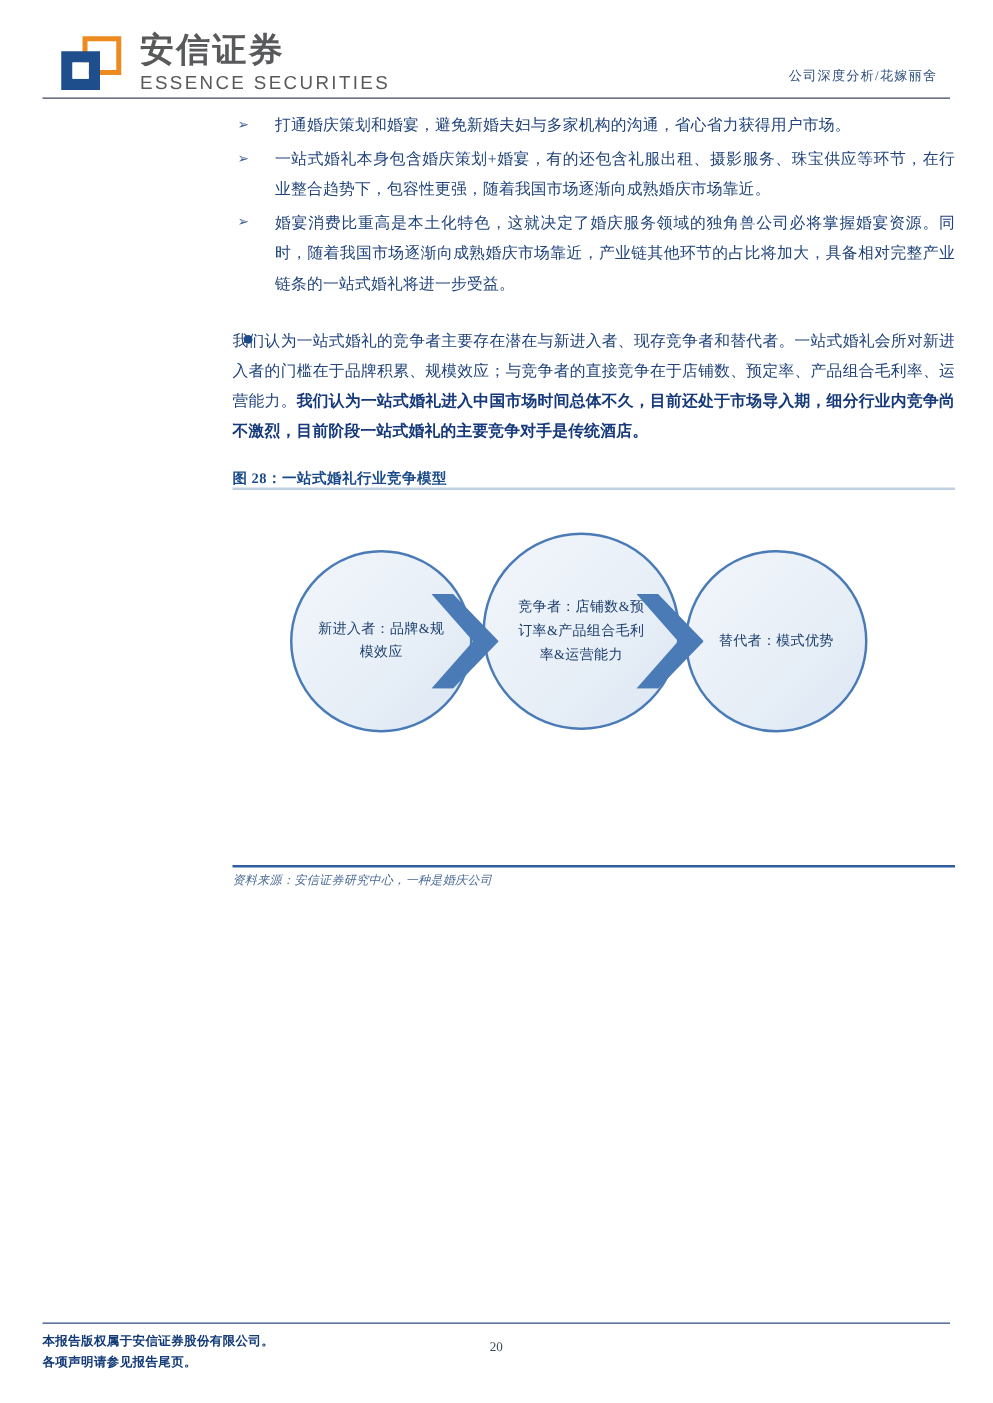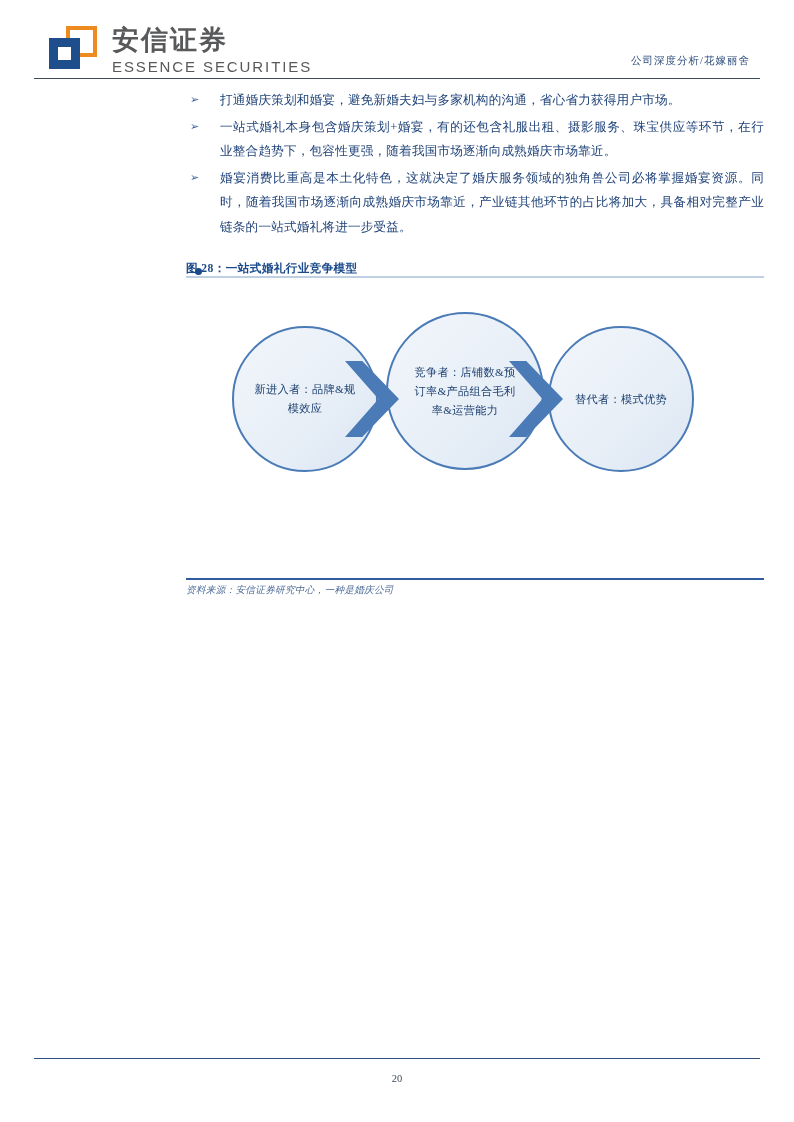--- a/index.html
+++ b/index.html
@@ -28,21 +28,21 @@
     left: 0;
     top: 0;
     width: 794px;
     height: 80px;
   }
   .logo-wrap {
     position: absolute;
     left: 46px;
     top: 24px;
     display: flex;
-    align-items: flex-start;
+    align-items: flex-end;
   }
   .logo-mark {
     position: relative;
     width: 54px;
     height: 48px;
     flex: none;
   }
   .logo-orange {
     position: absolute;
     left: 20px;
@@ -326,20 +326,21 @@
       <li class="bullet-item">
         <span class="marker">➢</span>
         <span>婚宴消费比重高是本土化特色，这就决定了婚庆服务领域的独角兽公司必将掌握婚宴资源。同时，随着我国市场逐渐向成熟婚庆市场靠近，产业链其他环节的占比将加大，具备相对完整产业链条的一站式婚礼将进一步受益。</span>
       </li>
     </ul>
 
     <div class="section-head">
       <span class="dot"></span>
     </div>
 
+    <p class="para"><span>我们认为一站式婚礼的竞争者主要存在潜在与新进入者、现存竞争者和替代者。一站式婚礼会所对新进入者的门槛在于品牌积累、规模效应；与竞争者的直接竞争在于店铺数、预定率、产品组合毛利率、运营能力。</span><b>我们认为一站式婚礼进入中国市场时间总体不久，目前还处于市场导入期，细分行业内竞争尚不激烈，目前阶段一站式婚礼的主要竞争对手是传统酒店。</b></p>
 
     <div class="figure">
       <div class="fig-title">图 28：一站式婚礼行业竞争模型</div>
       <div class="fig-title-rule"></div>
 
       <div class="fig-body">
         <div class="diagram">
           <div class="node n1">
             <div class="node-label">新进入者：品牌&amp;规模效应</div>
           </div>
@@ -362,17 +363,21 @@
 
 
     <div class="spacer-md"></div>
 
 
   </div>
 
   <div class="footer">
     <div class="footer-rule"></div>
     <div class="footer-inner">
+      <div class="footer-lines">
+        <div>本报告版权属于安信证券股份有限公司。</div>
+        <div>各项声明请参见报告尾页。</div>
+      </div>
       <div class="page-num">20</div>
     </div>
   </div>
 
 </div>
 
 </body></html>

